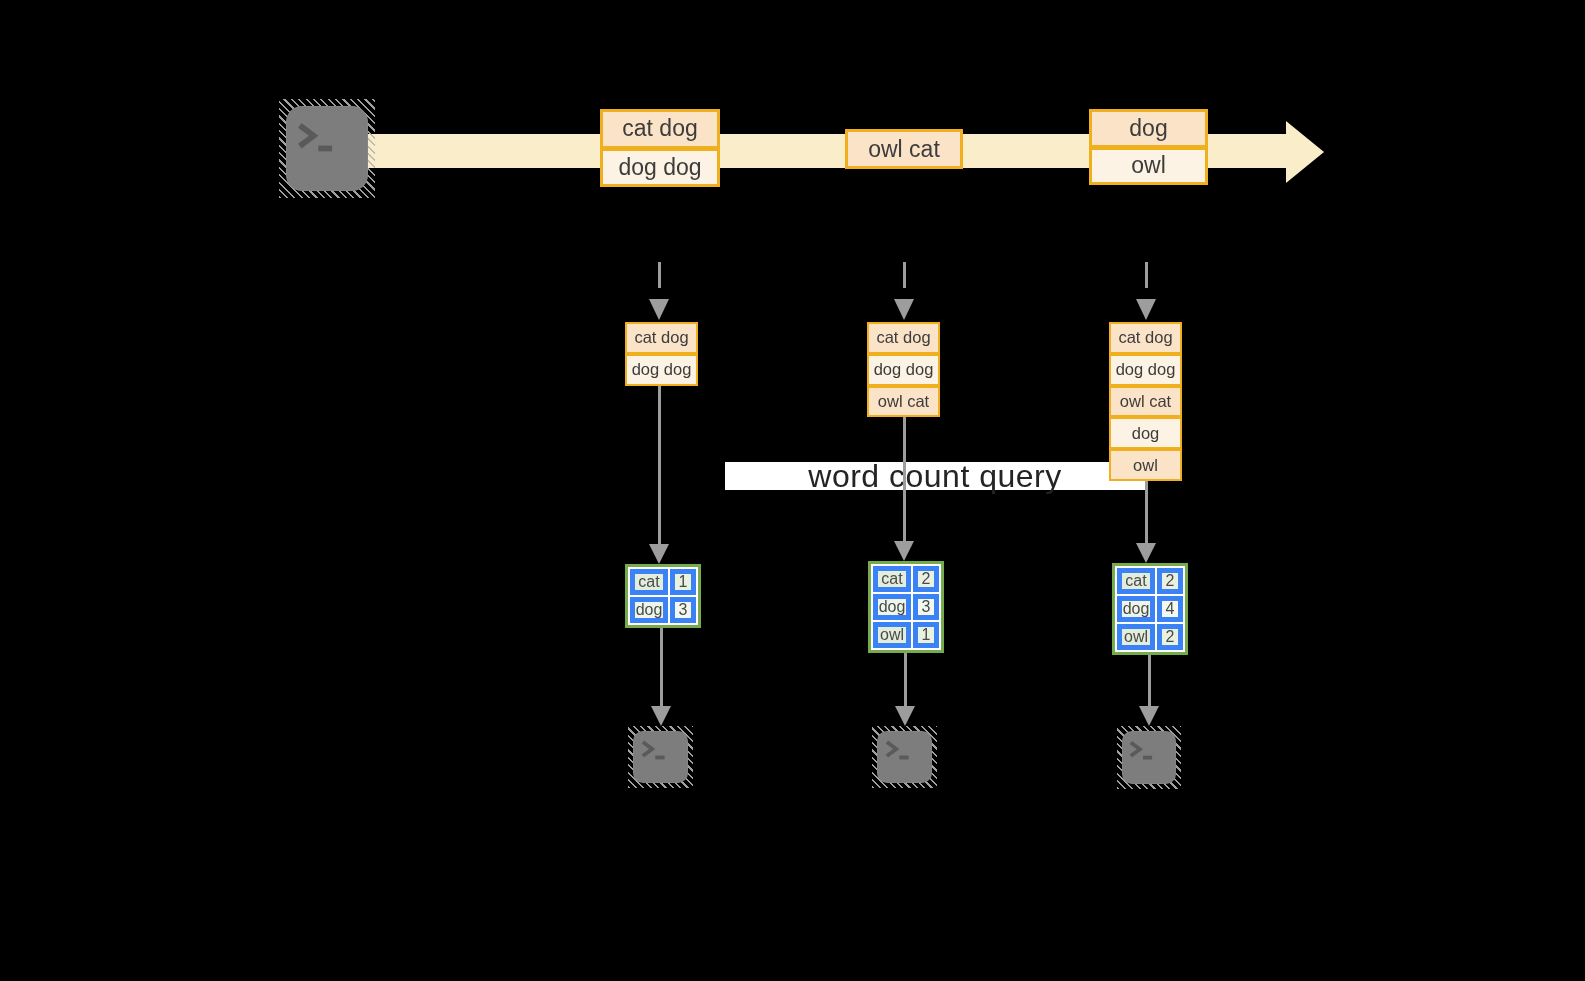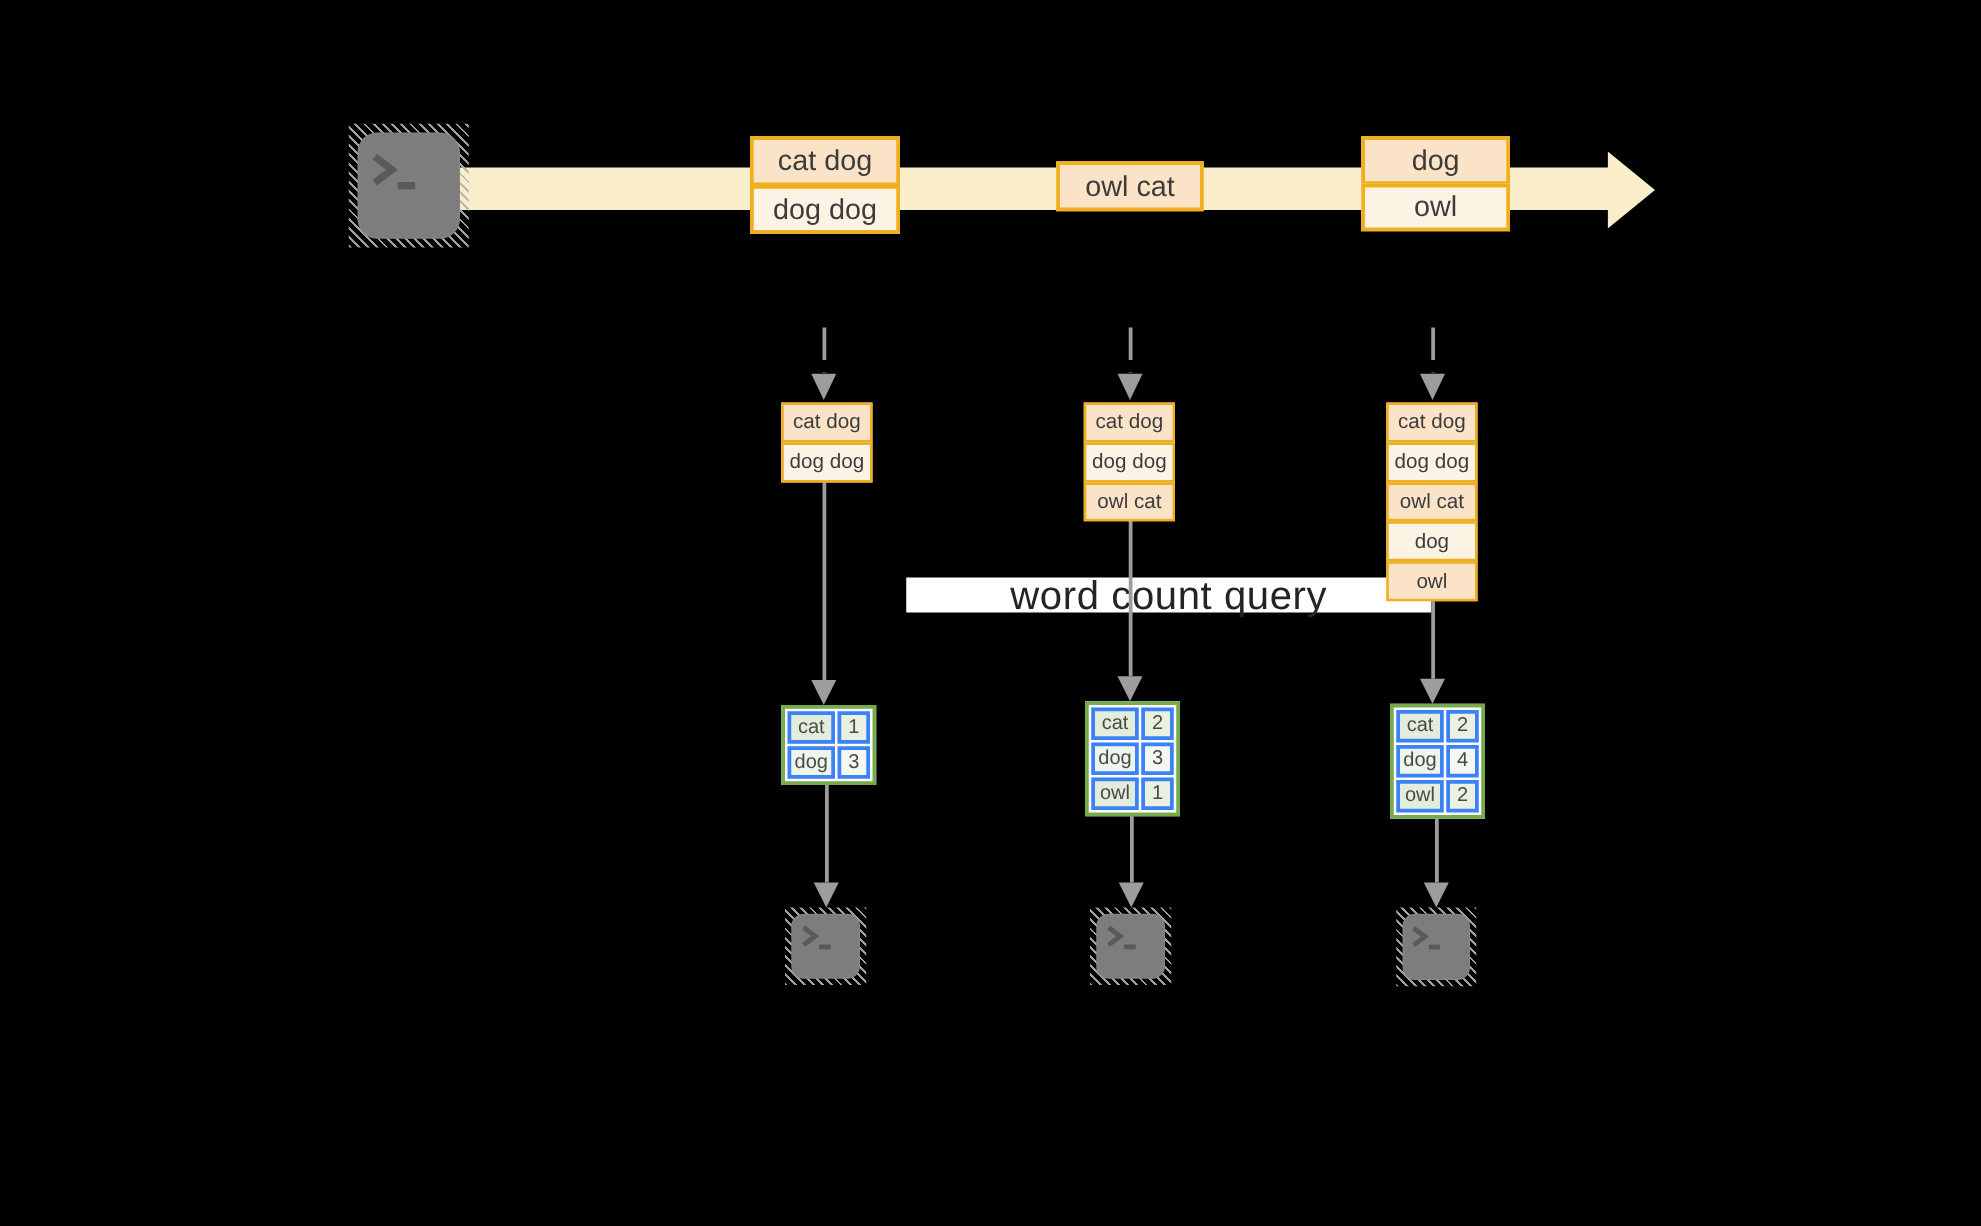--- a/index.html
+++ b/index.html
@@ -28,21 +28,21 @@
   .event-cell:nth-child(even){background:#fdf3e4;}
   
   .stack{position:absolute;display:flex;flex-direction:column;width:73px;z-index:3;}
   .stack-cell{box-sizing:border-box;height:31.8px;border:2px solid #f0b01e;display:flex;align-items:center;justify-content:center;
     font-size:16.5px;color:#3c3c3c;}
   .stack-cell:nth-child(odd){background:#fbe3c8;}
   .stack-cell:nth-child(even){background:#fdf3e4;}
   
   .wtable{position:absolute;box-sizing:border-box;width:76px;border:3px solid #75ab4d;background:#fff;
     display:grid;grid-template-columns:1fr 26px;gap:2px;padding:2px;z-index:3;}
-  .wcell{box-sizing:border-box;height:26px;border:3px solid #3b82f6;display:flex;align-items:center;justify-content:center;
+  .wcell{box-sizing:border-box;height:26px;border:5px solid #3b82f6;display:flex;align-items:center;justify-content:center;
     font-size:16px;color:#4a4a4a;}
   .row-dark.col-word{background:#e2eddb;}
   .row-dark.col-count{background:#e9f1e1;}
   .row-light.col-word{background:#eef5ea;}
   .row-light.col-count{background:#f3f8f0;}
   
   .arrow-line{position:absolute;width:3px;background:#9d9d9d;z-index:2;}
   .dash-line{position:absolute;width:3px;z-index:2;
     background:repeating-linear-gradient(to bottom,#9d9d9d 0 26px,transparent 26px 36px);}
   .arrow-head{position:absolute;width:0;height:0;border-left:10px solid transparent;border-right:10px solid transparent;

